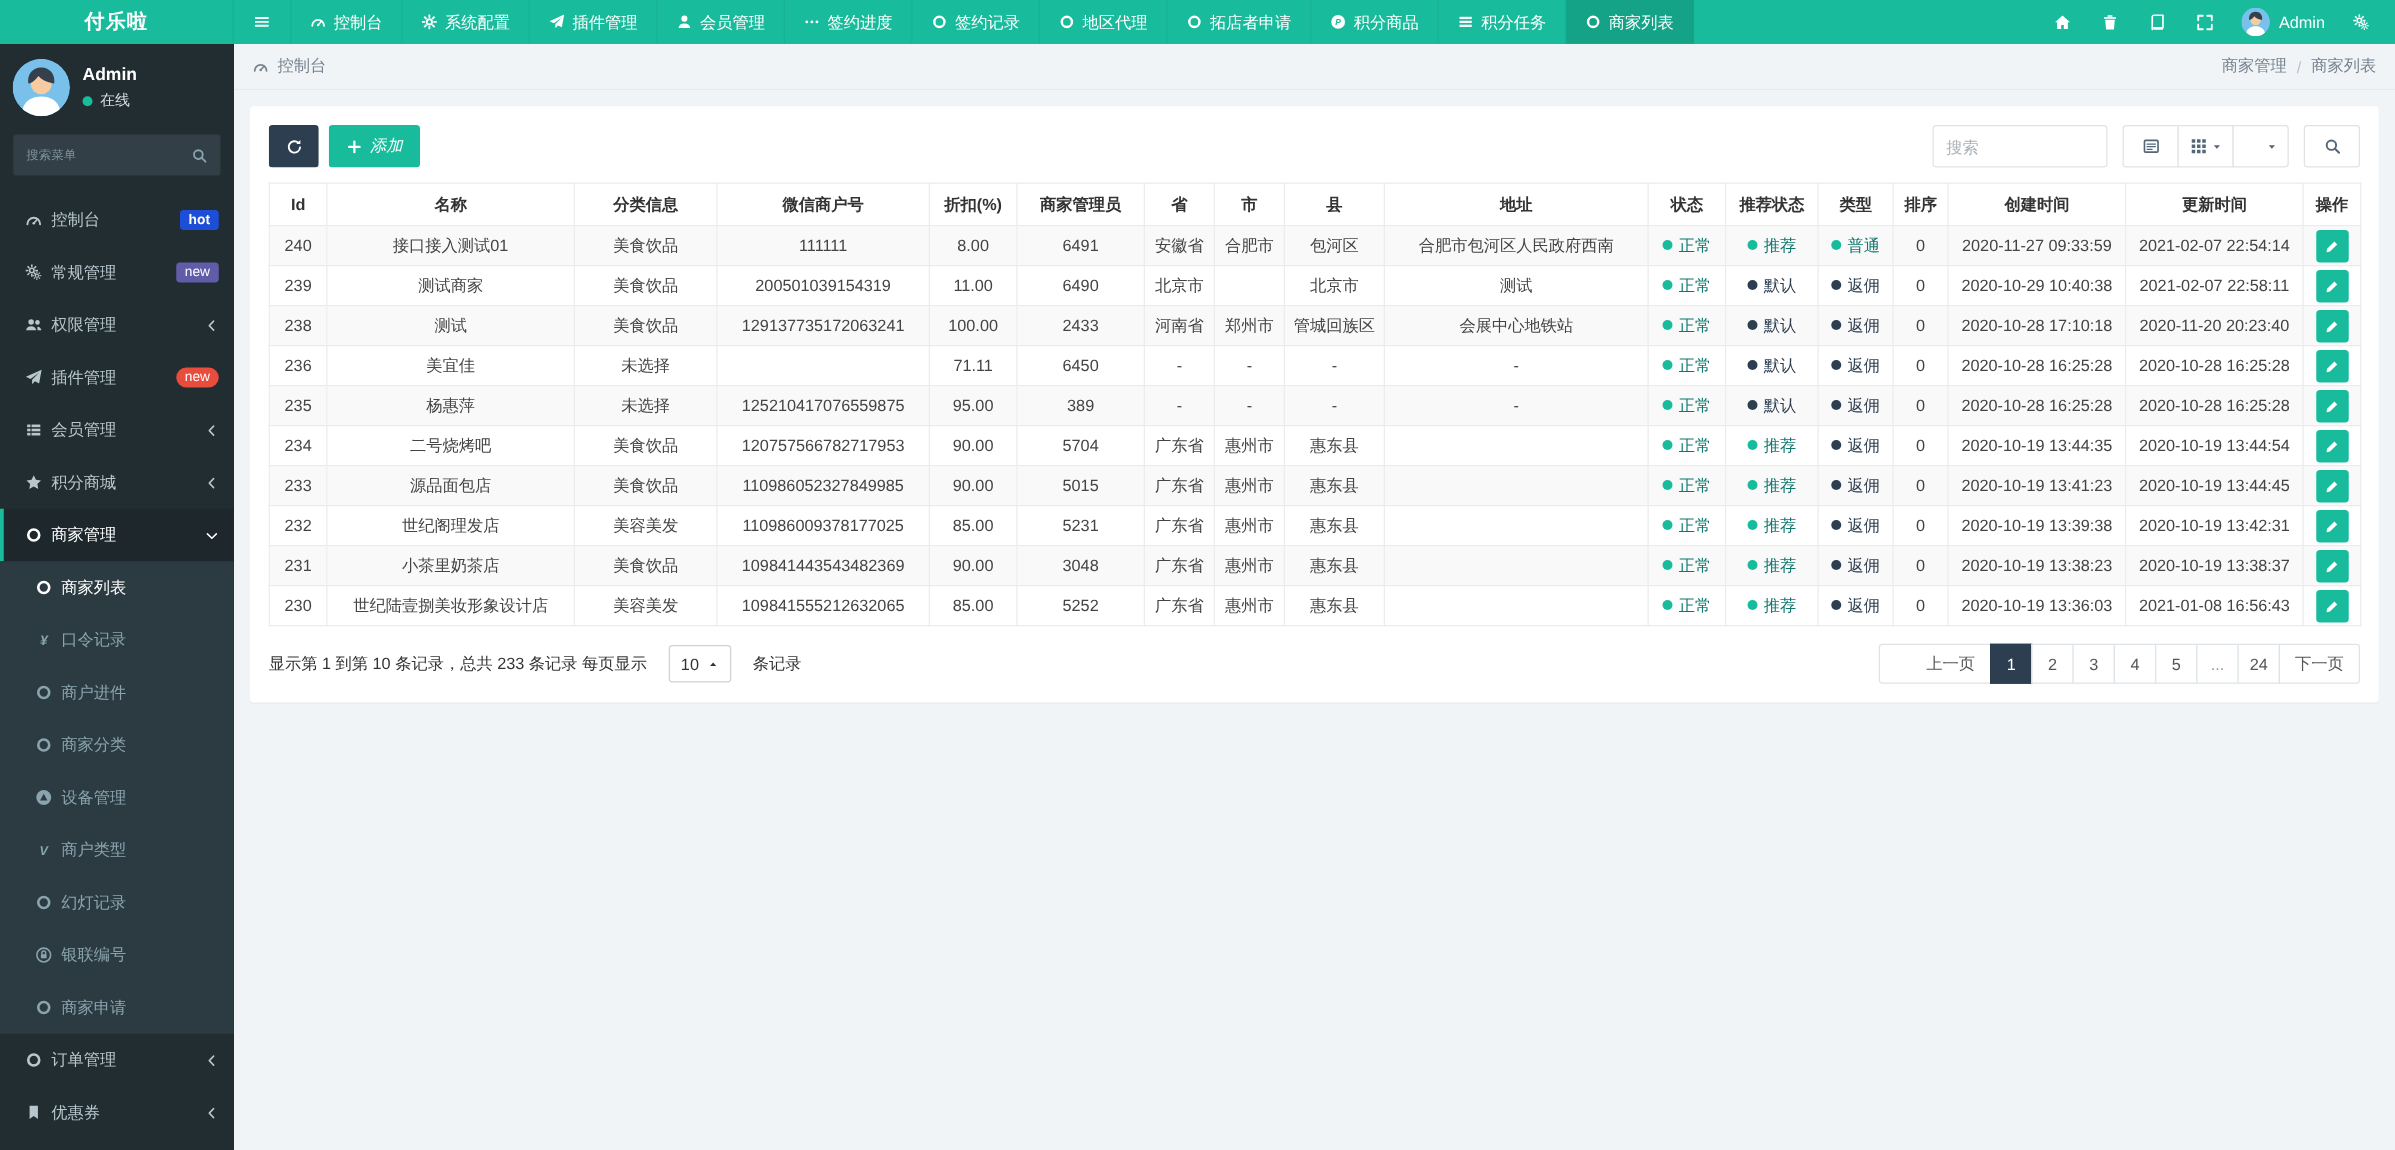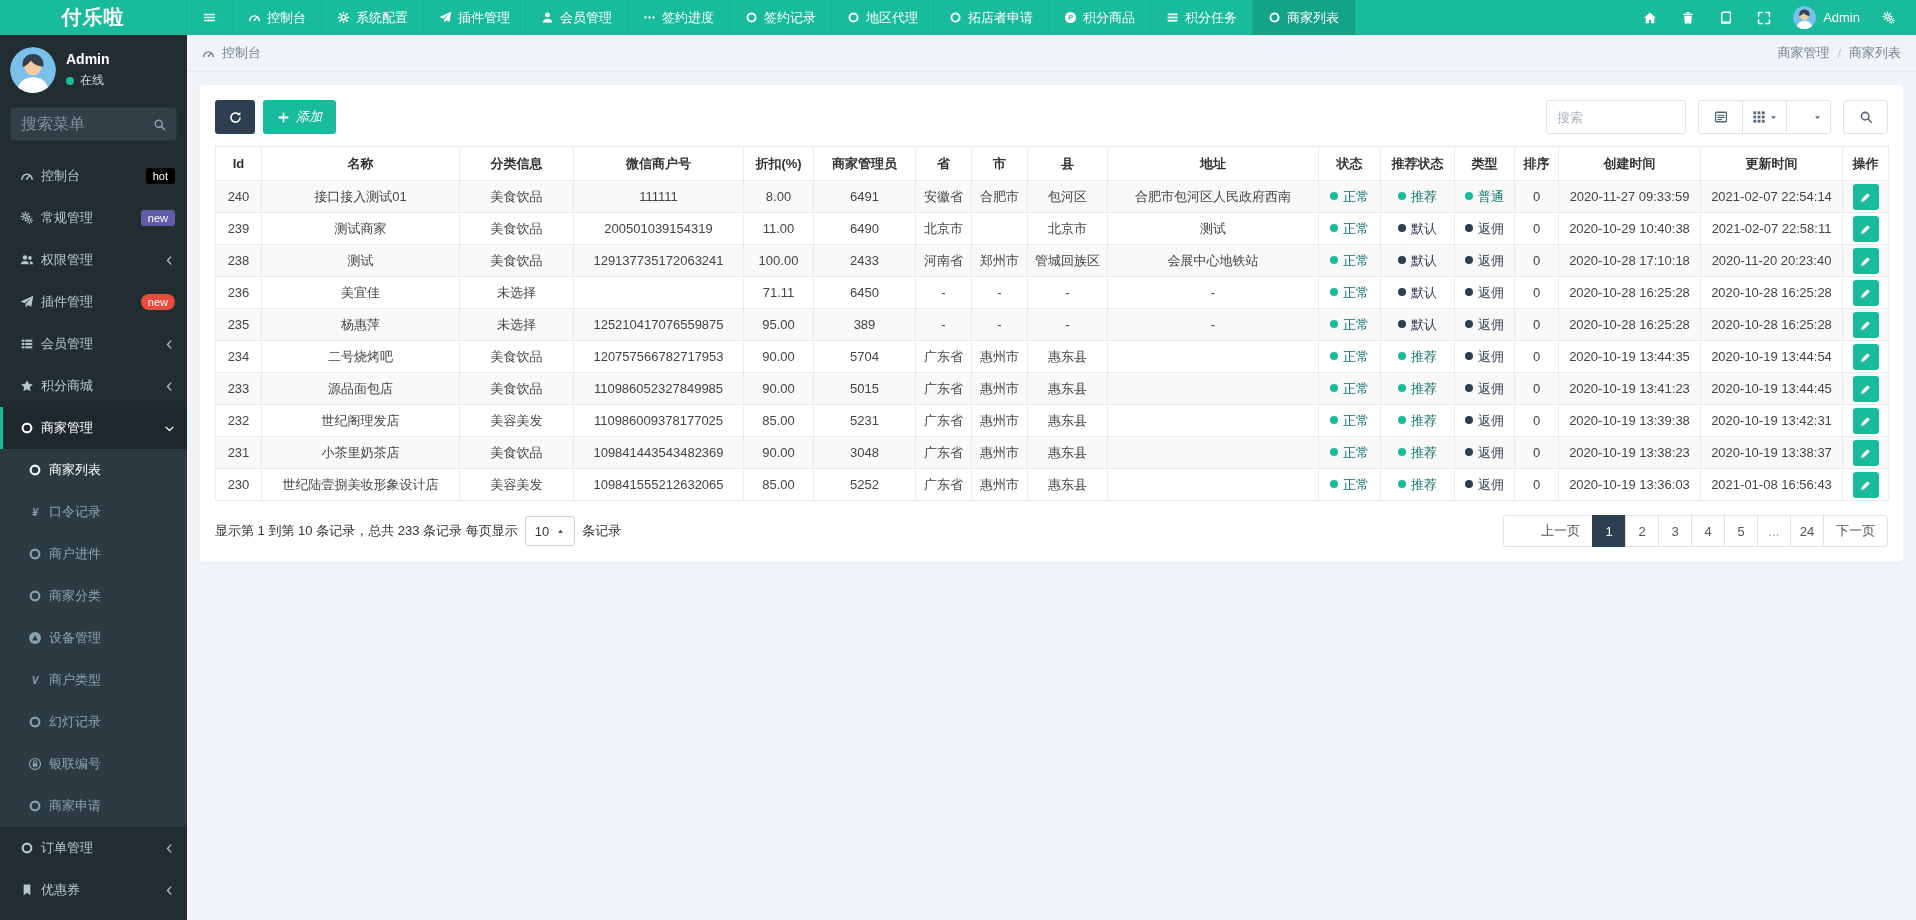--- a/index.html
+++ b/index.html
@@ -7,21 +7,21 @@
     font-family:"Liberation Sans","DejaVu Sans",sans-serif; font-size:13px; color:#333;
     background:#f1f4f6; }
   .ico { display:inline-flex; width:1em; height:1em; flex:0 0 auto; }
   .ico svg { width:100%; height:100%; display:block; }
   .ico svg path, .ico svg circle, .ico svg rect { stroke-linecap:round; stroke-linejoin:round; }
 
   
   .topbar { position:fixed; top:0; left:0; right:0; height:35px; background:#18bc9c;
     display:flex; align-items:stretch; z-index:30; }
   .logo { width:187px; display:flex; align-items:center; justify-content:center;
-    color:#fff; font-size:20px; font-weight:bold; letter-spacing:1px;
+    color:#fff; font-size:16px; font-weight:bold; letter-spacing:1px;
     border-right:1px solid rgba(0,0,0,.06); }
   .topnav { display:flex; align-items:stretch; flex:1; }
   .nav-item { display:flex; align-items:center; gap:6px; padding:0 15px; color:#fff;
     font-size:13px; cursor:pointer; border-right:1px solid rgba(0,0,0,.05); white-space:nowrap; }
   .nav-item .ico { font-size:13px; }
   .nav-item.active { background:rgba(0,0,0,.13); }
   .nav-burger { padding:0 16px; }
   .top-right { display:flex; align-items:center; margin-left:auto; padding-right:8px; }
   .top-icon { height:35px; display:flex; align-items:center; padding:0 12px; color:#fff;
     cursor:pointer; font-size:14px; }
@@ -31,21 +31,21 @@
   
   .sidebar { position:fixed; top:35px; left:0; bottom:0; width:187px; background:#222d32; z-index:20; }
   .user-panel { display:flex; align-items:center; gap:10px; padding:12px 10px 10px; }
   .avatar-lg { width:46px; height:46px; border-radius:50%; overflow:hidden; font-size:46px; }
   .user-name { color:#fff; font-size:14px; font-weight:bold; }
   .user-status { margin-top:5px; color:#d8dee3; font-size:12px; display:flex; align-items:center; gap:6px; }
   .status-dot { width:8px; height:8px; border-radius:50%; background:#18bc9c; }
   .side-search { margin:4px 10px 14px; height:34px; background:#323f46; border:1px solid #283439;
     border-radius:3px; display:flex; align-items:center; padding:0 10px; color:#8aa4af; }
   .side-search input { flex:1; min-width:0; background:transparent; border:0; outline:none;
-    color:#fdba74; font-size:16px; }
+    color:#fdba74; font-size:10px; }
   .side-search input::placeholder { color:#7d929c; }
   .menu { list-style:none; }
   .menu-item { display:flex; align-items:center; height:42px; padding:0 12px 0 15px;
     color:#b8c7ce; font-size:13px; cursor:pointer; }
   .menu-item .mi-icon { width:24px; font-size:14px; }
   .menu-item .mi-label { flex:1; margin-left:2px; white-space:nowrap; overflow:hidden; }
   .menu-item .badge { font-size:11px; color:#fff; padding:2px 7px; border-radius:3px; }
   .menu-item .badge.pill { border-radius:9px; }
   .menu-item .chev { font-size:11px; color:#b8c7ce; }
   .menu-item.parent-active { background:#1e282c; color:#fff; border-left:3px solid #18bc9c;
@@ -93,21 +93,21 @@
   .dot { display:inline-block; width:8px; height:8px; border-radius:50%; margin-right:5px;
     vertical-align:middle; margin-top:-2px; }
   .dot.green { background:#18bc9c; } .tone-green { color:#0f766e; }
   .dot.dark  { background:#2c3e50; } .tone-dark  { color:#2c3e50; }
   .btn-edit { width:26px; height:26px; border:0; border-radius:3px; background:#18bc9c;
     color:#fff; display:inline-flex; align-items:center; justify-content:center; cursor:pointer;
     font-size:12px; }
 
   
   .pagerow { display:flex; align-items:center; margin-top:14px; }
-  .page-info { display:flex; align-items:center; gap:7px; color:#333; }
+  .page-info { display:flex; align-items:center; gap:17px; color:#333; }
   .size-select { height:30px; border:1px solid #ccd2d6; border-radius:3px; background:#fff;
     display:flex; align-items:center; gap:7px; padding:0 9px; cursor:pointer; color:#333; }
   .size-select .caret { color:#333; }
   .pager { margin-left:auto; display:flex; }
   .page-btn { min-width:34px; height:32px; padding:0 12px; background:#fff;
     border:1px solid #dde3e6; display:flex; align-items:center; justify-content:center;
     color:#555; cursor:pointer; margin-left:-1px; font-size:13px; }
   .page-btn.num { padding:0; }
   .page-btn.active { background:#2c3e50; border-color:#2c3e50; color:#fff; }
   .page-btn.gap { color:#999; }
@@ -348,21 +348,21 @@
   <div class="menu">
       <div class="menu-item">
         <i class="ico mi-icon">
           <svg viewBox="0 0 16 16" aria-hidden="true">
             <path d="M2.2 11.8a5.8 5.8 0 1 1 11.6 0" fill="none" stroke="currentColor" stroke-width="1.8"></path>
             <circle cx="8" cy="11" r="1.2" fill="currentColor"></circle>
             <path d="M8.5 10.5l3-3.4" stroke="currentColor" stroke-width="1.5"></path>
           </svg>
         </i>
         <span class="mi-label">控制台</span>
-        <span class="badge" style="background: #000000;">hot</span>
+        <span class="badge" style="background: #1d4ed8; font-weight: bold;">hot</span>
       </div>
       <div class="menu-item">
         <i class="ico mi-icon">
           <svg viewBox="0 0 16 16" aria-hidden="true">
             <g transform="scale(0.78)">
               <circle cx="8" cy="8" r="2.6" fill="none" stroke="currentColor" stroke-width="1.8"></circle>
               <g fill="currentColor">
                 <rect x="7.1" y="0.8" width="1.8" height="3.2" transform="rotate(0 8 8)"></rect>
                 <rect x="7.1" y="0.8" width="1.8" height="3.2" transform="rotate(45 8 8)"></rect>
                 <rect x="7.1" y="0.8" width="1.8" height="3.2" transform="rotate(90 8 8)"></rect>

